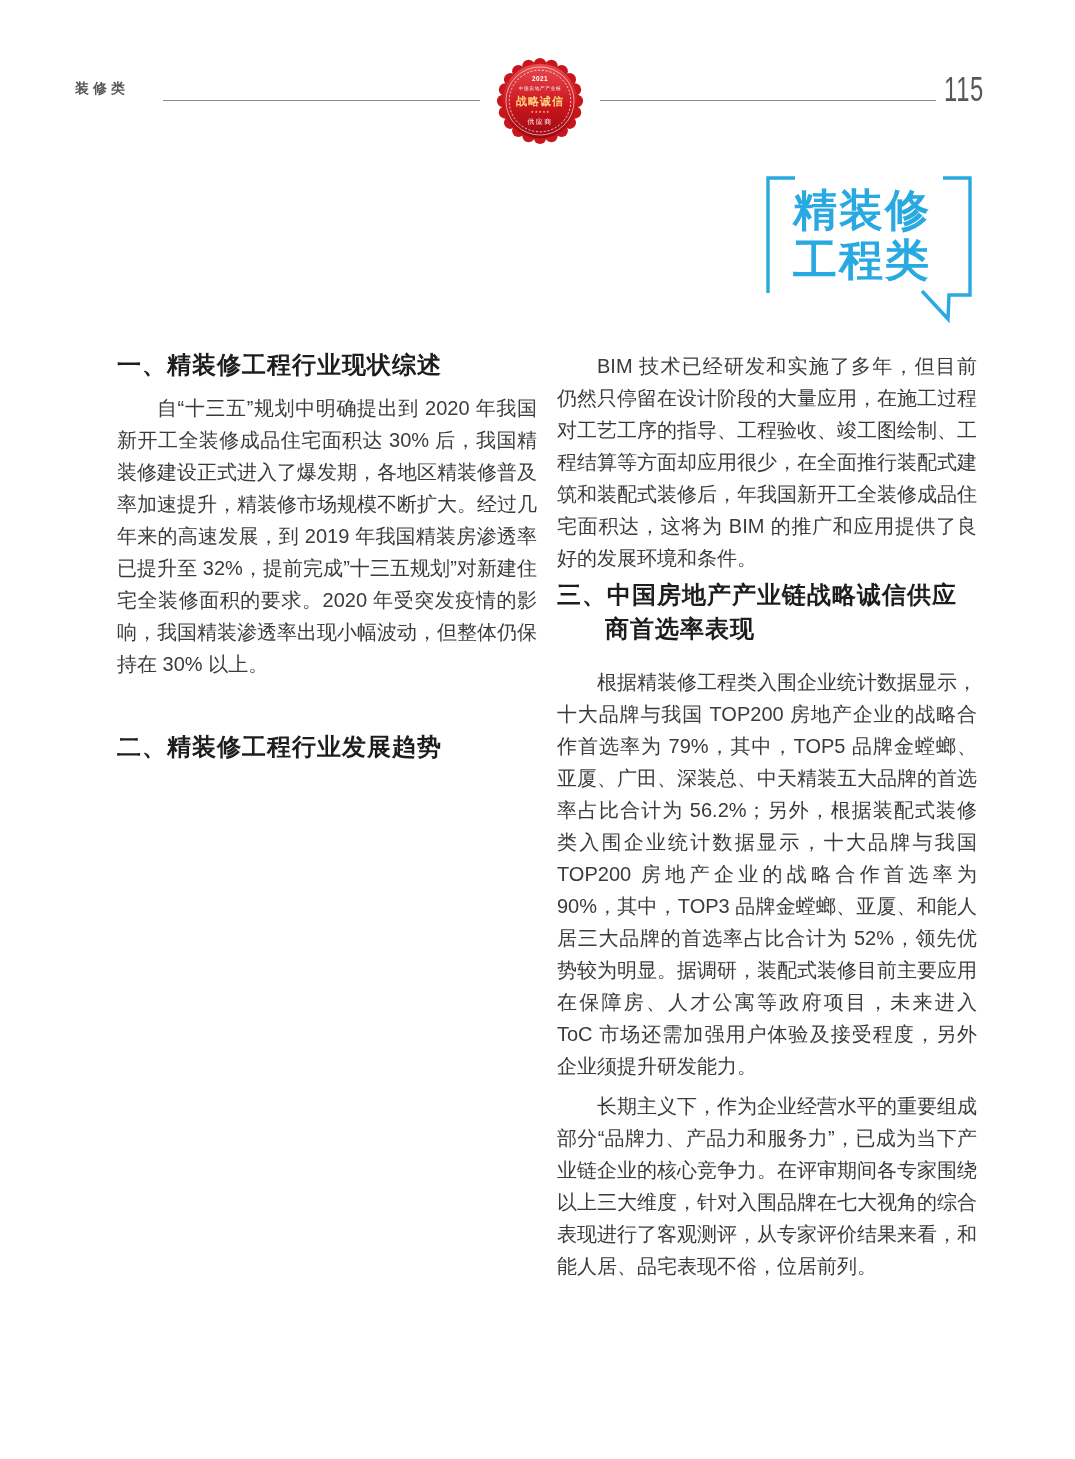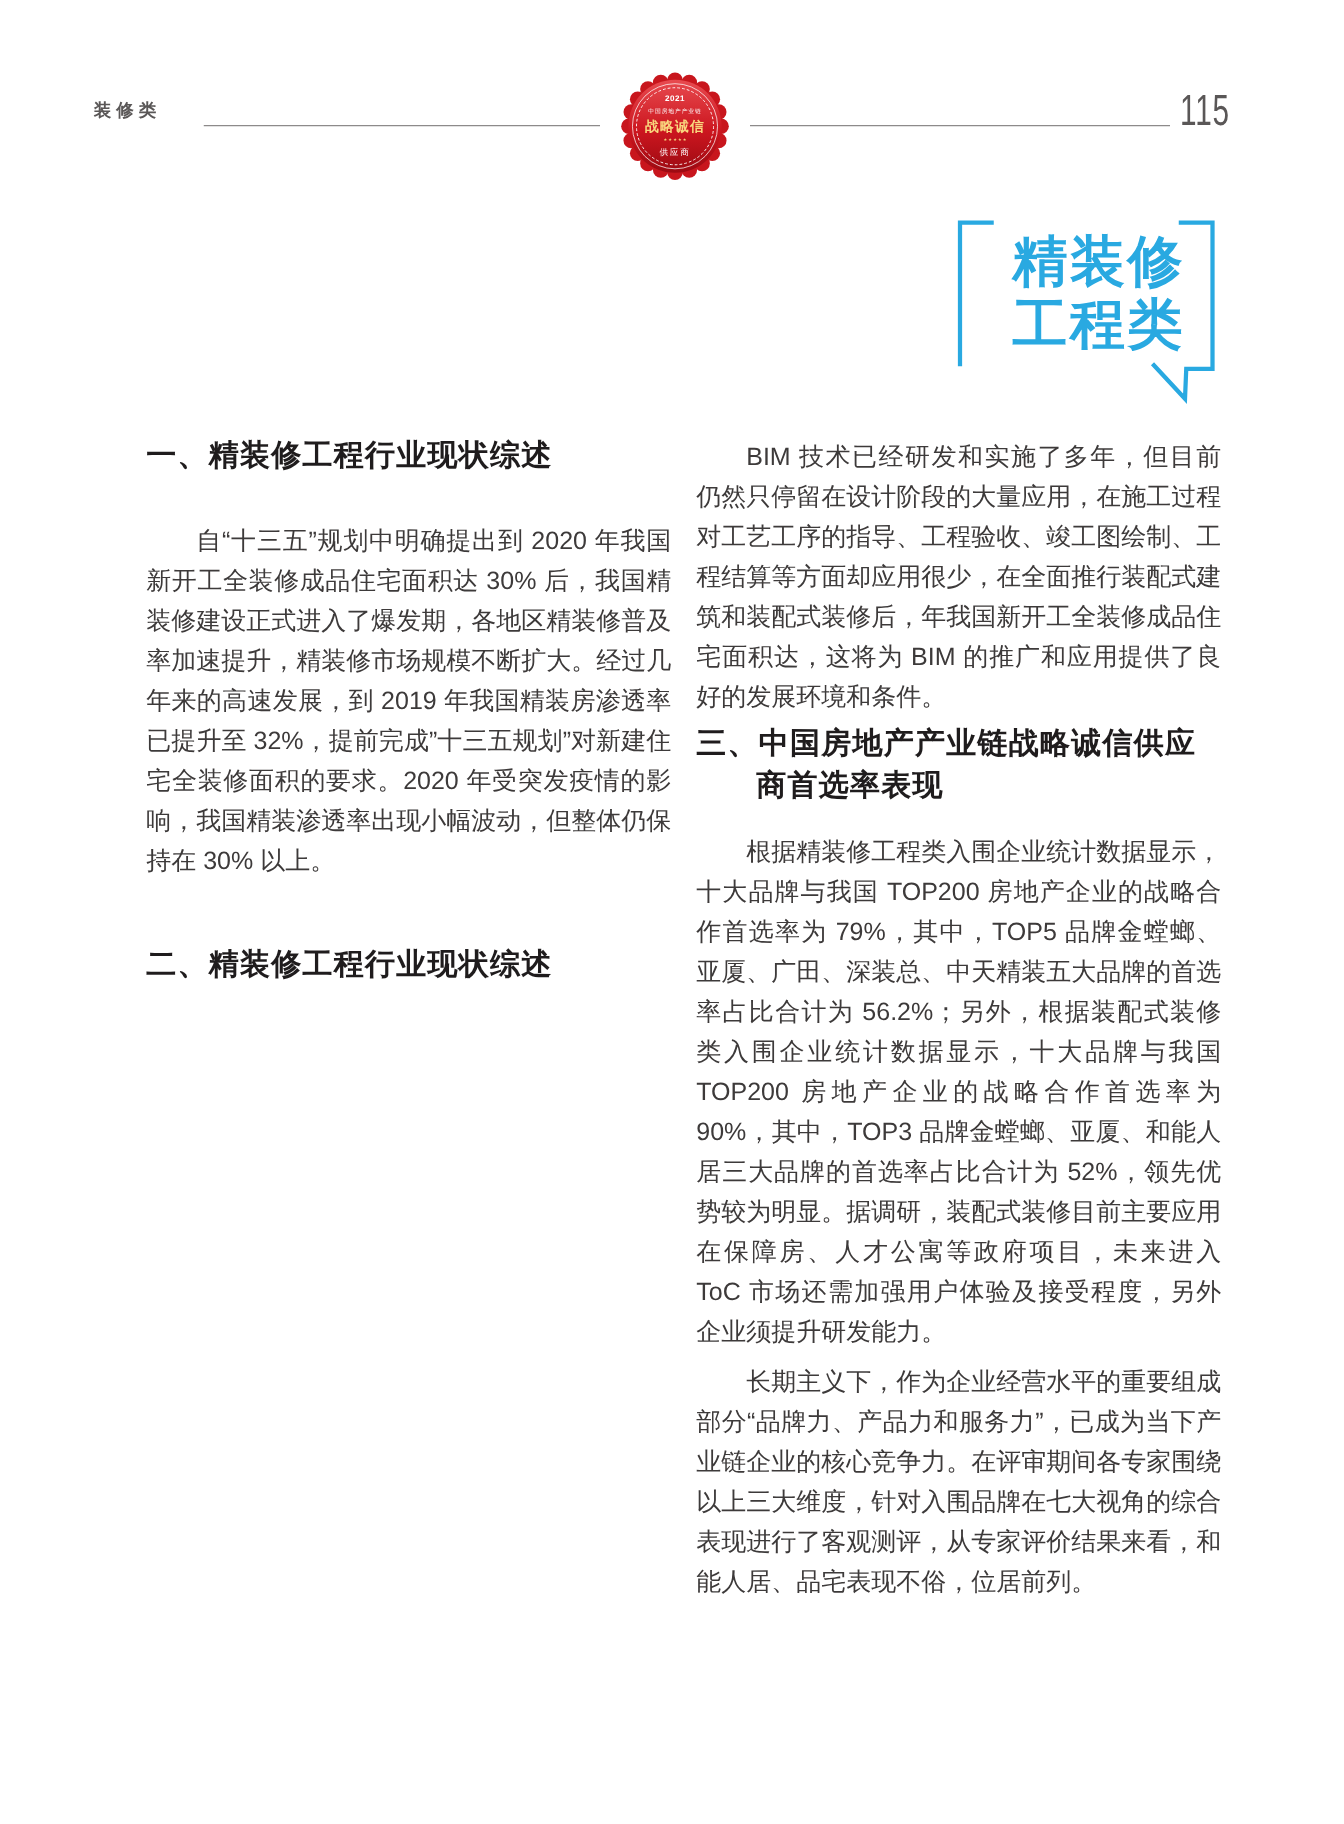--- a/index.html
+++ b/index.html
@@ -27,37 +27,37 @@
     letter-spacing:1px;
   }
   
   .badge{position:absolute;left:494px;top:55px;width:92px;height:92px;}
   .badge svg{width:100%;height:100%;display:block;}
   
   .callout{position:absolute;left:763px;top:172px;width:215px;height:160px;}
   .callout svg{position:absolute;left:0;top:0;width:215px;height:155px;}
   .callout-text{
     position:absolute;left:30px;top:13px;width:155px;
-    text-align:right;
+    text-align:left;
     color:#29a9e1;
     font-weight:900;
     font-size:44px;line-height:50px;letter-spacing:2px;
   }
   
   .columns{
     position:absolute;left:117px;top:350px;width:860px;
     display:flex;gap:20px;
     color:#3d3a3a;
   }
   .col{width:420px;font-size:20px;line-height:32px;
        text-align:justify;text-justify:inter-ideograph;}
   .col p{margin:0;}
   .col p.indent{text-indent:2em;}
   h2.sec{
-    margin:0 0 37px;
+    margin:0 0 12px;
     font-size:24px;line-height:30px;font-weight:bold;
     color:#1f1c1d;letter-spacing:1px;
     text-align:left;
   }
   h2.sec-mid{margin:52px 0 24px;}
   h2.sec-hang{
     margin:4px 0 20px;
     line-height:34px;
     padding-left:2em;text-indent:-2em;
   }
@@ -123,21 +123,21 @@
     <div class="callout-text">
       <div>精装修</div>
       <div>工程类</div>
     </div>
   </div>
 
   <main class="columns">
     <section class="col">
       <h2 class="sec">一、精装修工程行业现状综述</h2>
       <p class="indent">自“十三五”规划中明确提出到 2020 年我国新开工全装修成品住宅面积达 30% 后，我国精装修建设正式进入了爆发期，各地区精装修普及率加速提升，精装修市场规模不断扩大。经过几年来的高速发展，到 2019 年我国精装房渗透率已提升至 32%，提前完成”十三五规划”对新建住宅全装修面积的要求。2020 年受突发疫情的影响，我国精装渗透率出现小幅波动，但整体仍保持在 30% 以上。</p>
-      <h2 class="sec sec-mid">二、精装修工程行业现状综述</h2>
+      <h2 class="sec sec-mid">二、精装修工程行业发展趋势</h2>
 
     </section>
     <section class="col">
       <p class="indent">BIM 技术已经研发和实施了多年，但目前仍然只停留在设计阶段的大量应用，在施工过程对工艺工序的指导、工程验收、竣工图绘制、工程结算等方面却应用很少，在全面推行装配式建筑和装配式装修后，年我国新开工全装修成品住宅面积达，这将为 BIM 的推广和应用提供了良好的发展环境和条件。</p>
       <h2 class="sec sec-hang">三、中国房地产产业链战略诚信供应商首选率表现</h2>
       <p class="indent">根据精装修工程类入围企业统计数据显示，十大品牌与我国 TOP200 房地产企业的战略合作首选率为 79%，其中，TOP5 品牌金螳螂、亚厦、广田、深装总、中天精装五大品牌的首选率占比合计为 56.2%；另外，根据装配式装修类入围企业统计数据显示，十大品牌与我国 TOP200 房地产企业的战略合作首选率为 90%，其中，TOP3 品牌金螳螂、亚厦、和能人居三大品牌的首选率占比合计为 52%，领先优势较为明显。据调研，装配式装修目前主要应用在保障房、人才公寓等政府项目，未来进入 ToC 市场还需加强用户体验及接受程度，另外企业须提升研发能力。</p>
       <p class="indent p-top-gap">长期主义下，作为企业经营水平的重要组成部分“品牌力、产品力和服务力”，已成为当下产业链企业的核心竞争力。在评审期间各专家围绕以上三大维度，针对入围品牌在七大视角的综合表现进行了客观测评，从专家评价结果来看，和能人居、品宅表现不俗，位居前列。</p>
     </section>
   </main>
 

